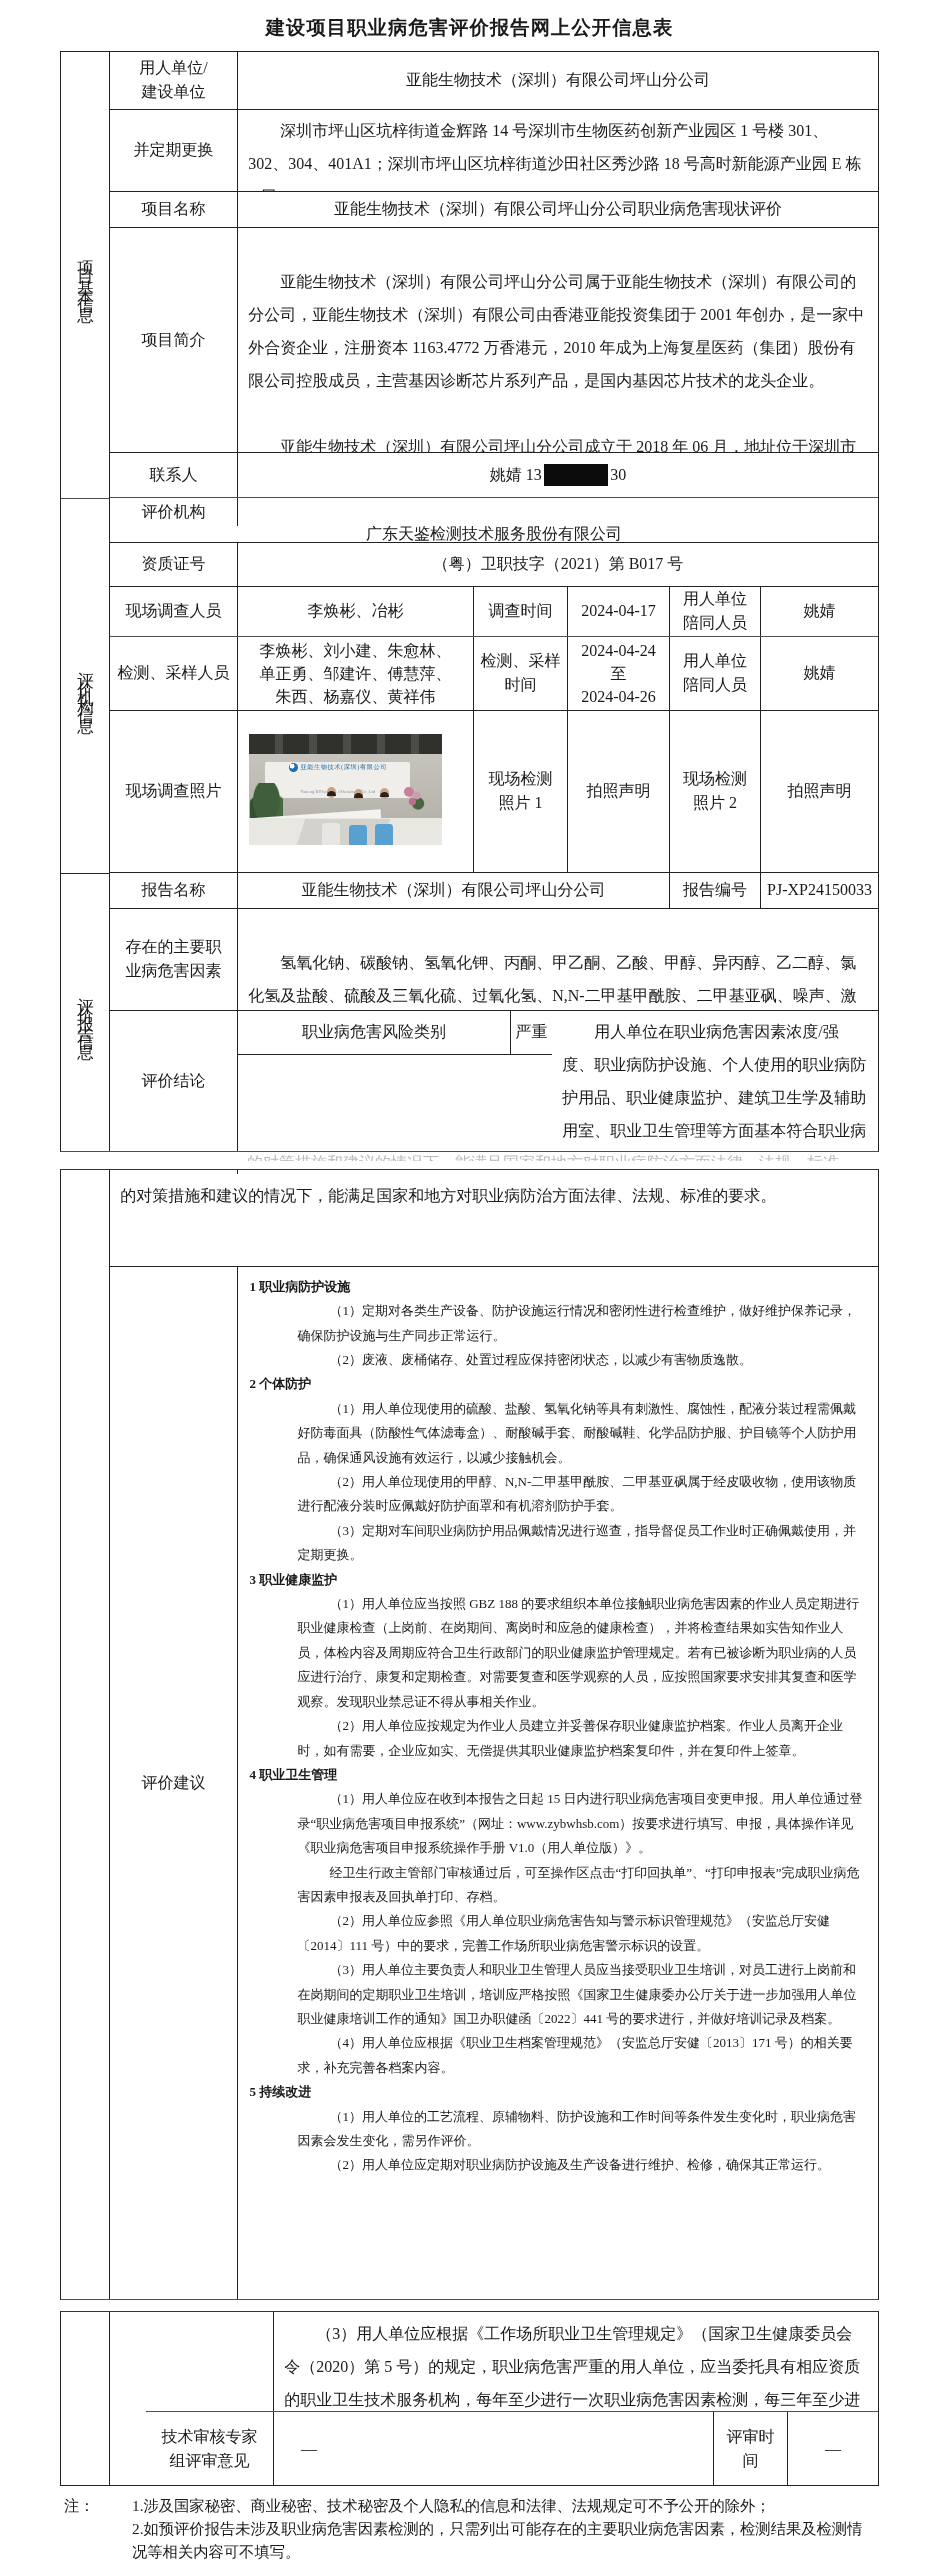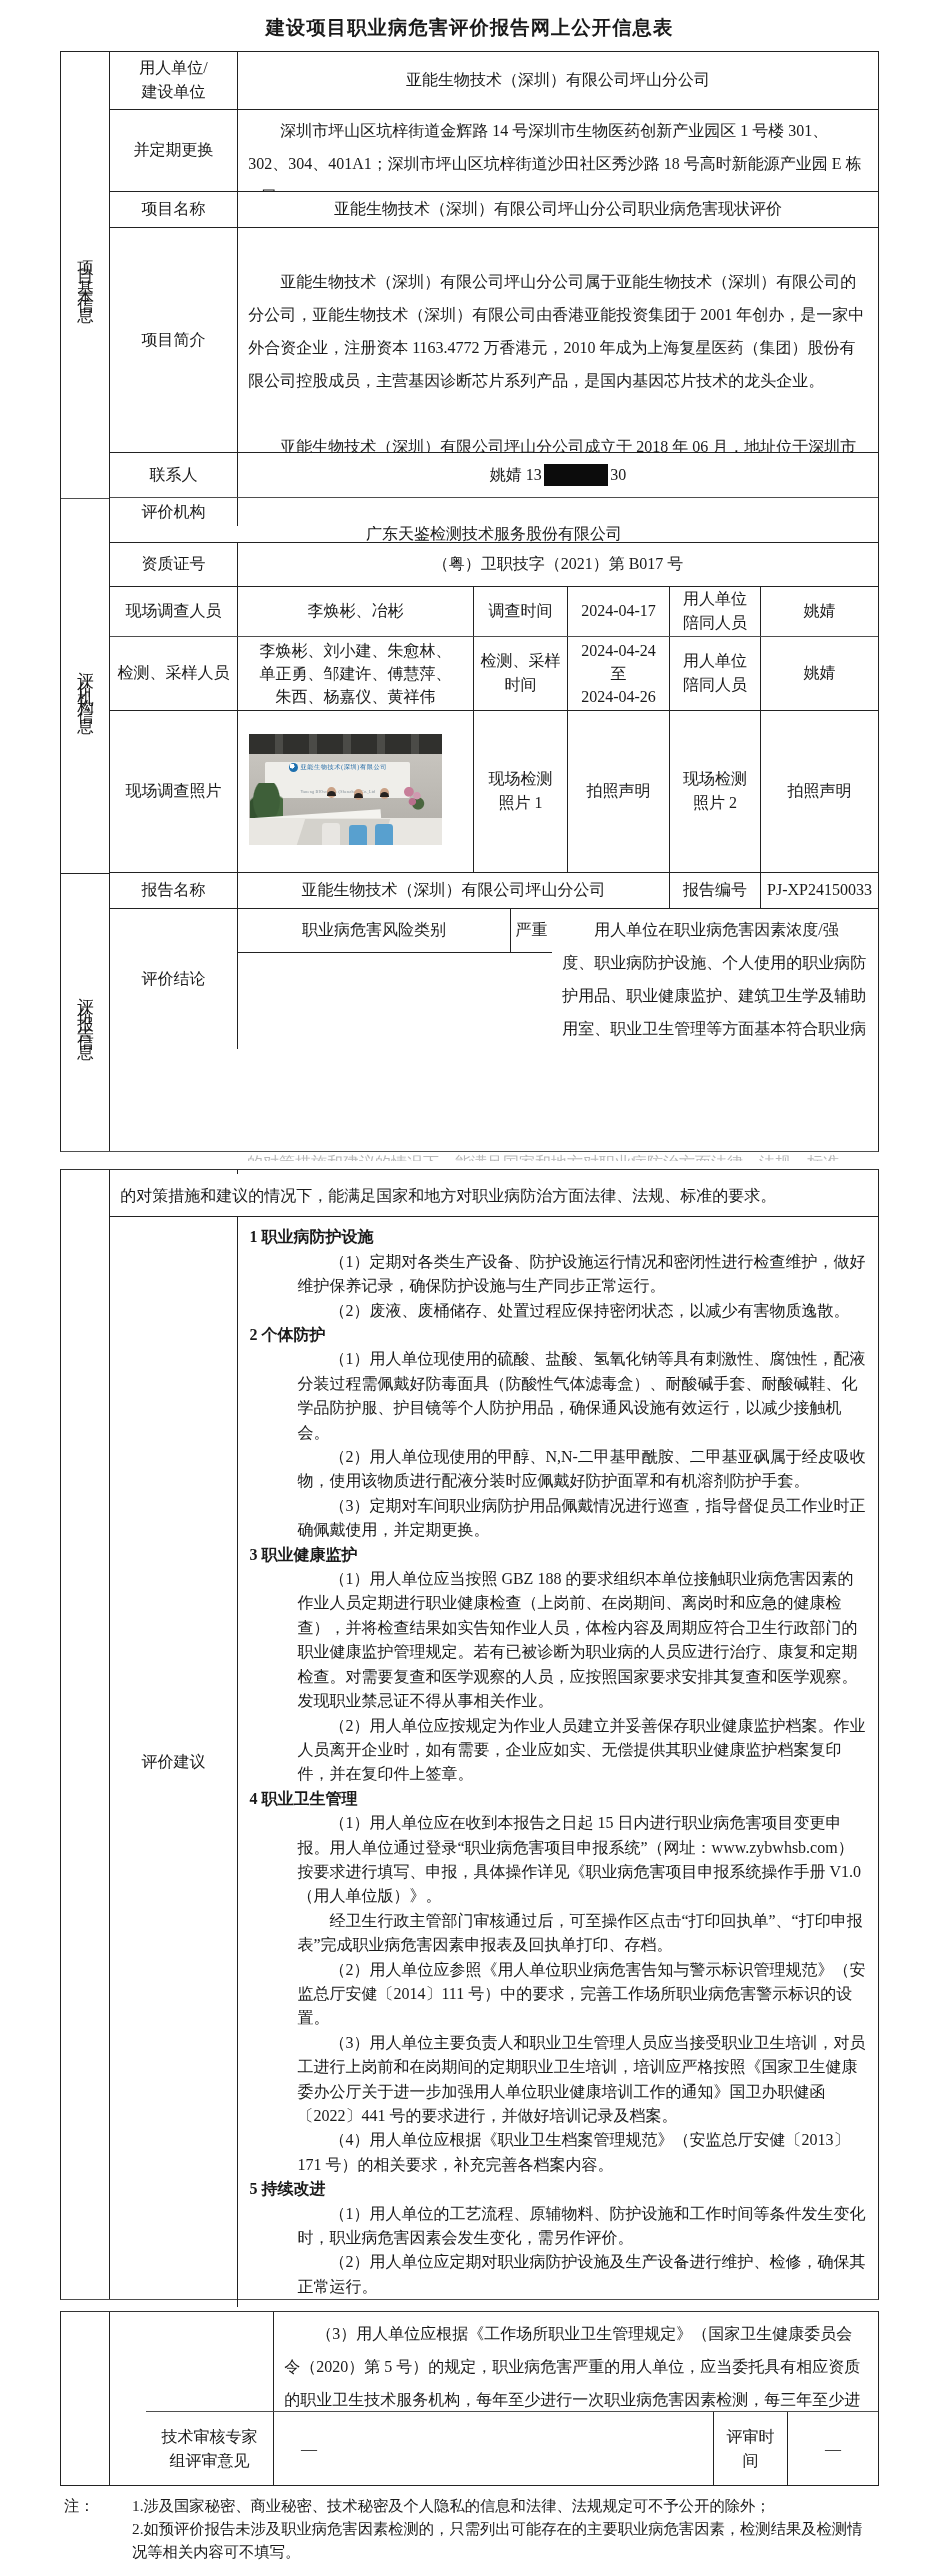--- a/index.html
+++ b/index.html
@@ -24,21 +24,21 @@
   .ind2{text-indent:32px;}
   .flexv{flex-direction:column;}
   .w415{width:236px;flex:none;} .w165{width:94px;flex:none;} .w180{width:102px;flex:none;}
   .w160{width:91px;flex:none;} .w213{flex:1;}
   .w760{width:432px;flex:none;} .w480{width:273px;flex:none;} .w653{flex:1;}
   .w775{width:440px;flex:none;} .w130{width:74px;flex:none;} .w228{flex:1;}
   .subcol{flex:1;display:flex;}
   .redact{display:inline-block;width:64px;height:21.6px;background:#0c0c0c;vertical-align:middle;margin:0 2.3px;}
   .dashL{justify-content:flex-start;padding-left:27px;}
   
-  .sgwrap{display:block;text-align:left;padding:8px 11.4px;line-height:24.4px;font-size:16px;}
+  .sgwrap{display:block;text-align:left;padding:8px 11.4px;line-height:24.4px;font-size:13px;}
   .sg-heading{font-weight:bold;}
   .sg-para{text-indent:32px;margin-left:48px;}
   
   .pb-gap{height:17px;position:relative;overflow:hidden;}
   .pb-sliver{position:absolute;top:1.7px;left:247px;width:630px;height:7.4px;overflow:hidden;
     font-size:16px;line-height:19.3px;color:#8a8a8a;opacity:.6;white-space:nowrap;}
   .gap20{height:11.4px;}
   
   .notes{margin:8px 0 0 64px;display:flex;font-size:15.3px;line-height:23px;width:812px;}
   .notes .nlab{width:68px;flex:none;}
@@ -186,20 +186,28 @@
       <div class="cell w213 last">拍照声明</div>
     </div>
 
     <div class="row" style="height:36px;">
       <div class="cell lbl">报告名称</div>
       <div class="cell w760">亚能生物技术（深圳）有限公司坪山分公司</div>
       <div class="cell w160">报告编号</div>
       <div class="cell w228 last">PJ-XP24150033</div>
     </div>
 
+    <div class="row" style="height:102px;">
+      <div class="cell lbl">存在的主要职
+业病危害因素</div>
+      <div class="cell last para" style="flex:1;display:block;">
+        <div class="ind2">氢氧化钠、碳酸钠、氢氧化钾、丙酮、甲乙酮、乙酸、甲醇、异丙醇、乙二醇、氯化氢及盐酸、硫酸及三氧化硫、过氧化氢、N,N-二甲基甲酰胺、二甲基亚砜、噪声、激光辐射、低温</div>
+        
+      </div>
+    </div>
 
     <div class="row" style="height:140px;">
       <div class="cell lbl">评价结论</div>
       <div class="subcol">
         <div class="row" style="height:44px;flex:none;">
           <div class="cell w480">职业病危害风险类别</div>
           <div class="cell w653 last">严重</div>
         </div>
         <div class="row" style="flex:1;">
           <div class="cell last para ind2" style="flex:1;">用人单位在职业病危害因素浓度/强度、职业病防护设施、个人使用的职业病防护用品、职业健康监护、建筑卫生学及辅助用室、职业卫生管理等方面基本符合职业病防治相关法律法规和标准规范的要求，在正常生产过程中，采取了本现状评价报告所提</div>

